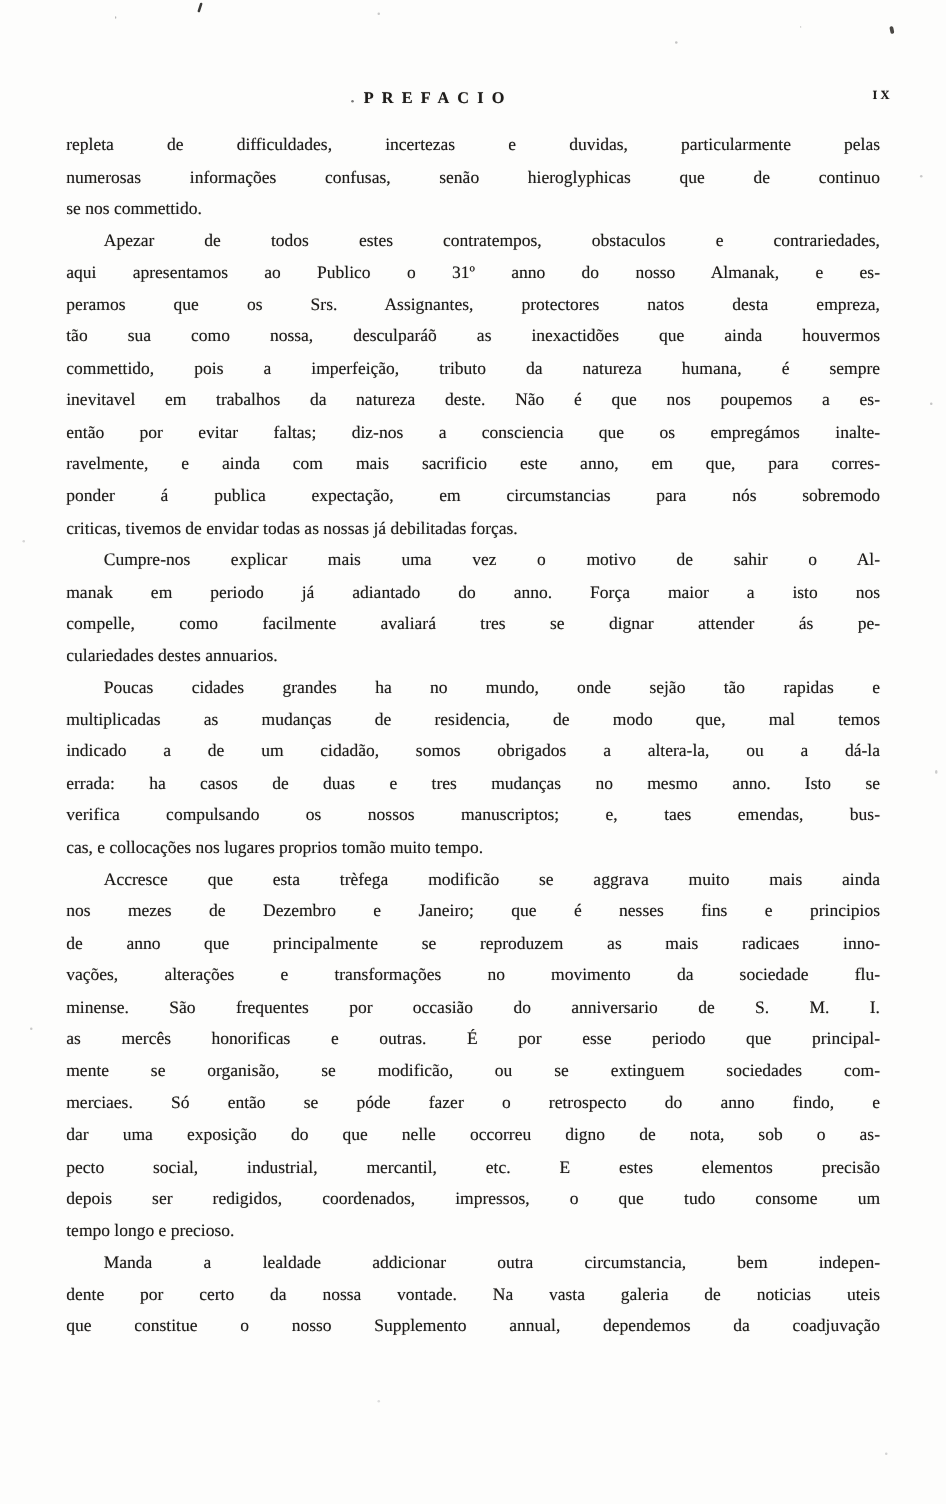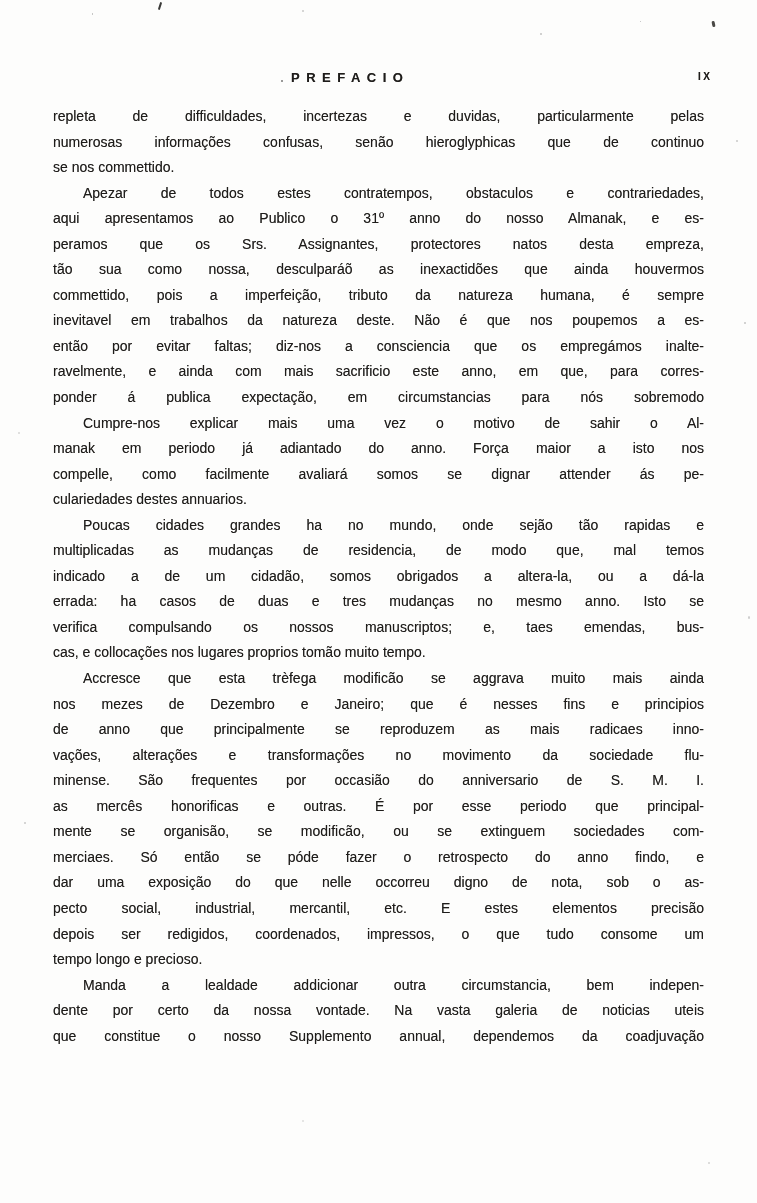--- a/index.html
+++ b/index.html
@@ -5,21 +5,21 @@
   :root{
     --ink:#1e1c1a;
     --paper:#fdfdfc;
   }
   html,body{margin:0;padding:0;background:var(--paper);}
   .page{
     position:relative;
     width:757px;height:1182px;
     background:var(--paper);
     overflow:hidden;
-    font-family:Liberation Sans, sans-serif;
+    font-family:Liberation Serif, serif;
     color:var(--ink);
   }
   
   .head-title{
     position:absolute;left:291px;top:70px;
     font-size:13px;font-weight:700;letter-spacing:6.5px;
     color:var(--ink);
     text-shadow:0 0 0.6px rgba(25,23,20,0.55);
     white-space:nowrap;
   }
@@ -66,25 +66,26 @@
       <div class="paragraph">
         <div class="line indent">Apezar de todos estes contratempos, obstaculos e contrariedades,</div>
         <div class="line">aqui apresentamos ao Publico o 31º anno do nosso Almanak, e es-</div>
         <div class="line">peramos que os Srs. Assignantes, protectores natos desta empreza,</div>
         <div class="line">tão sua como nossa, desculparáõ as inexactidões que ainda houvermos</div>
         <div class="line">commettido, pois a imperfeição, tributo da natureza humana, é sempre</div>
         <div class="line">inevitavel em trabalhos da natureza deste. Não é que nos poupemos a es-</div>
         <div class="line">então por evitar faltas; diz-nos a consciencia que os empregámos inalte-</div>
         <div class="line">ravelmente, e ainda com mais sacrificio este anno, em que, para corres-</div>
         <div class="line">ponder á publica expectação, em circumstancias para nós sobremodo</div>
+        <div class="line endline">criticas, tivemos de envidar todas as nossas já debilitadas forças.</div>
       </div>
       <div class="paragraph">
         <div class="line indent">Cumpre-nos explicar mais uma vez o motivo de sahir o Al-</div>
         <div class="line">manak em periodo já adiantado do anno. Força maior a isto nos</div>
-        <div class="line">compelle, como facilmente avaliará somos se dignar attender ás pe-</div>
+        <div class="line">compelle, como facilmente avaliará tres se dignar attender ás pe-</div>
         <div class="line endline">culariedades destes annuarios.</div>
       </div>
       <div class="paragraph">
         <div class="line indent">Poucas cidades grandes ha no mundo, onde sejão tão rapidas e</div>
         <div class="line">multiplicadas as mudanças de residencia, de modo que, mal temos</div>
         <div class="line">indicado a de um cidadão, somos obrigados a altera-la, ou a dá-la</div>
         <div class="line">errada: ha casos de duas e tres mudanças no mesmo anno. Isto se</div>
         <div class="line">verifica compulsando os nossos manuscriptos; e, taes emendas, bus-</div>
         <div class="line endline">cas, e collocações nos lugares proprios tomão muito tempo.</div>
       </div>

